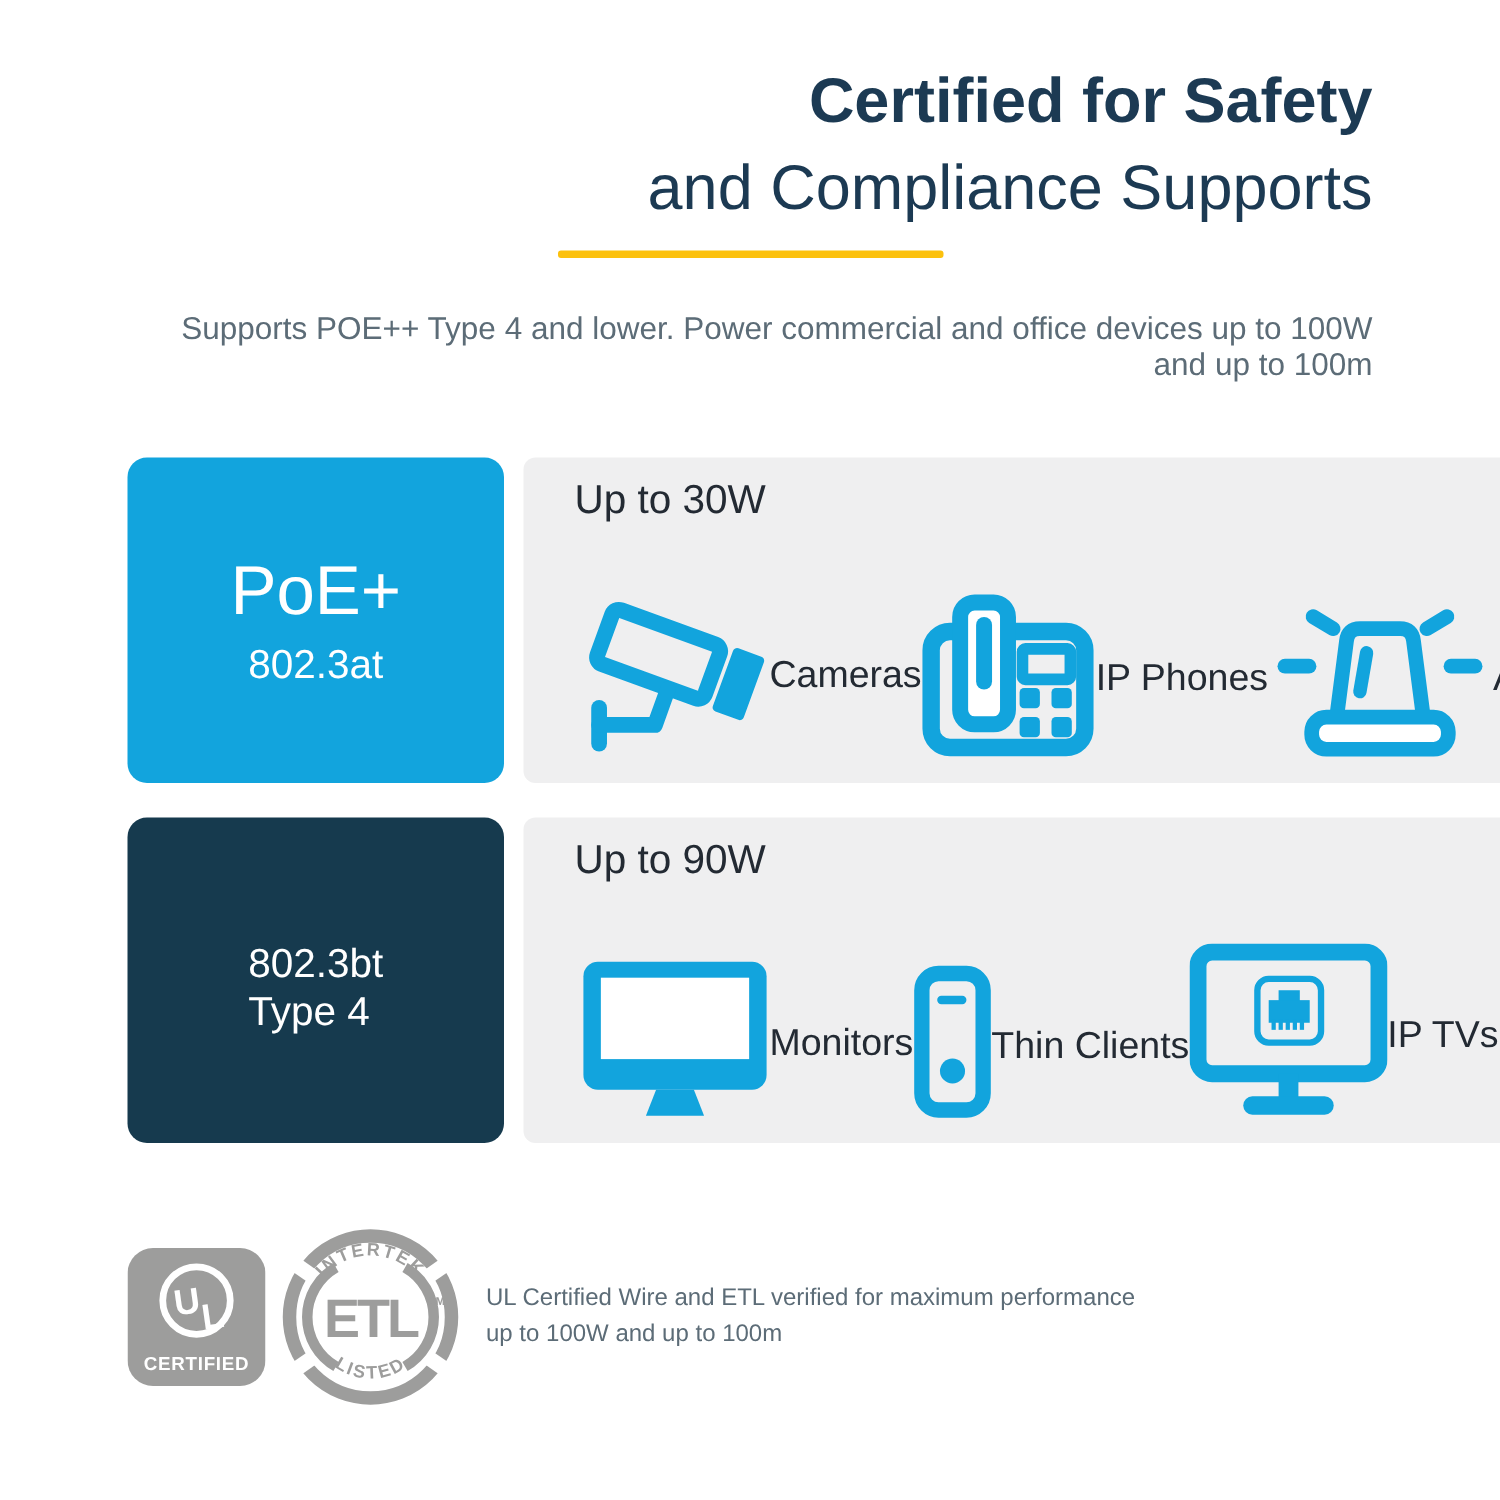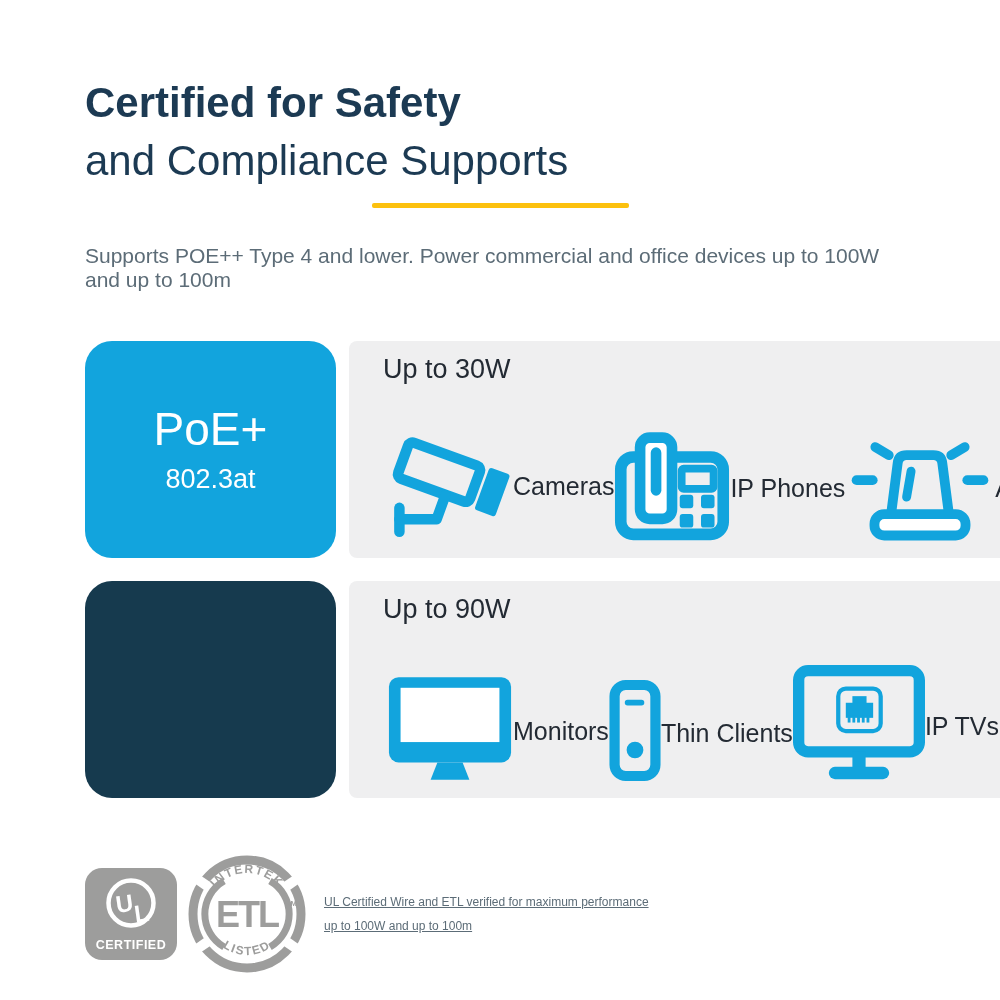--- a/index.html
+++ b/index.html
@@ -3,47 +3,47 @@
 <meta charset="utf-8">
 <style>
   html,body{margin:0;padding:0;background:#fff;}
   .canvas{
     position:relative;width:1000px;height:1000px;background:#fff;overflow:hidden;
     font-family:"Liberation Sans",sans-serif;
   }
   .content{width:830px;margin:0 auto;}
 
   
-  .header{padding-top:74px;text-align:left;}
+  .header{padding-top:38px;text-align:right;}
   .title{margin:0;color:var(--title-navy,#1c3a53);font-size:42px;line-height:58px;font-weight:400;}
   .title .t1{font-weight:700;display:block;}
   .title .t2{font-weight:300;display:block;}
   .divider{width:257px;height:5px;border-radius:2px;background:var(--accent-yellow,#fcc10e);margin:13px auto 0;}
   .subtitle{margin:36px 0 0;color:var(--text-gray,#5c6c77);font-size:21px;font-weight:400;}
 
   
   .rows{margin-top:49px;display:flex;flex-direction:column;gap:23px;}
   .row{display:flex;gap:13px;height:217px;}
-  .chip{width:251px;border-radius:27px;color:#fff;display:flex;flex-direction:column;
+  .chip{width:251px;border-radius:13px;color:#fff;display:flex;flex-direction:column;
         align-items:center;justify-content:center;flex:none;}
   .chip-blue{background:var(--brand-blue,#12a4dd);}
   .chip-navy{background:var(--brand-navy,#163a4e);}
   .chip-name{font-size:46px;line-height:1.1;}
   .chip-spec{font-size:27px;line-height:1.2;margin-top:9px;text-align:left;}
   .panel{flex:1;background:var(--panel-gray,#efeff0);border-radius:8px;
          padding:13px 26px 16px 34px;display:flex;flex-direction:column;box-sizing:border-box;}
   .power{font-size:27px;color:var(--label-dark,#232a33);}
   .devices{flex:1;display:flex;justify-content:space-between;align-items:flex-end;padding-left:4px;}
   .device{display:flex;flex-direction:row;align-items:center;}
   .device .label{font-size:25px;color:var(--label-dark,#232a33);margin-top:5px;white-space:nowrap;}
 
   
   .footer{margin-top:55px;display:flex;align-items:center;}
   .etl-badge{margin-left:9px;}
-  .note{margin-left:16px;color:var(--text-gray,#5c6c77);font-size:12px;line-height:24px;text-decoration:underline;}
+  .note{margin-left:16px;color:var(--text-gray,#5c6c77);font-size:16px;line-height:24px;}
 
   
   .blue-stroke{stroke:var(--brand-blue,#12a4dd);fill:none;}
   .blue-stroke-wf{stroke:var(--brand-blue,#12a4dd);fill:#ffffff;}
   .blue-fill{fill:var(--brand-blue,#12a4dd);}
   .white-fill{fill:#ffffff;}
   .gray-stroke{stroke:var(--logo-gray,#9d9d9c);fill:none;}
   .gray-fill{fill:var(--logo-gray,#9d9d9c);}
   .badge-text{fill:var(--logo-gray,#9d9d9c);font-family:"Liberation Sans",sans-serif;}
 </style>
@@ -111,20 +111,24 @@
               </svg>
               <div class="label">Alarm Cameras</div>
             </div>
 
           </div>
         </div>
       </div>
 
       <div class="row">
         <div class="chip chip-navy">
+          <div class="chip-spec">
+            <div>802.3bt</div>
+            <div>Type 4</div>
+          </div>
         </div>
         <div class="panel">
           <div class="power">Up to 90W</div>
           <div class="devices">
 
             <div class="device">
               <svg width="126" height="107" viewBox="0 0 130 110">
                 <rect class="blue-fill" x="2" y="2" width="126" height="88" rx="10"></rect>
                 <rect class="white-fill" x="14" y="13" width="102" height="56"></rect>
                 <path class="blue-fill" d="M52 90 h26 l7 18 h-40 z"></path>

